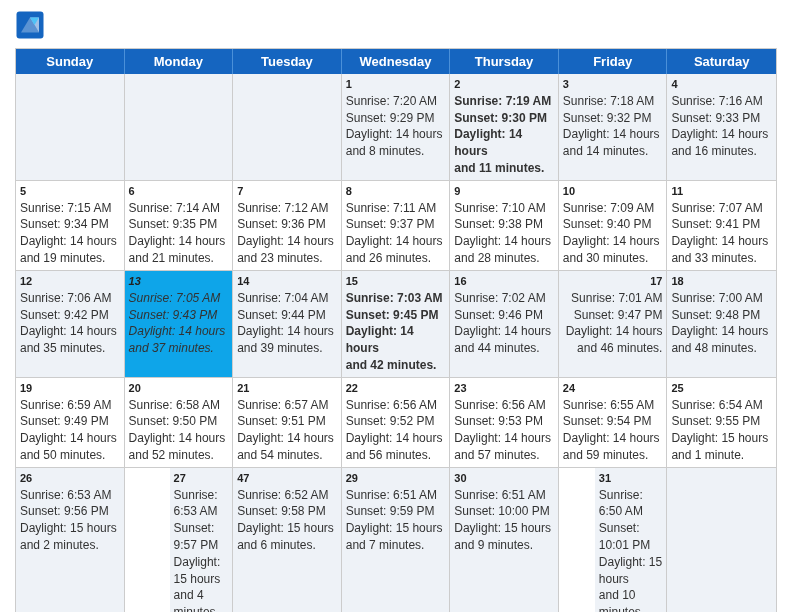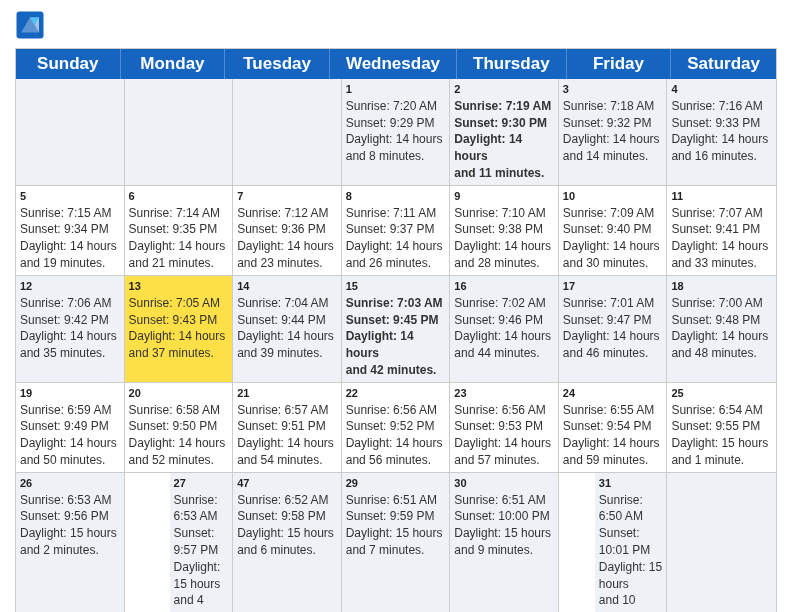--- a/index.html
+++ b/index.html
@@ -57,21 +57,21 @@
       flex-direction: column;
       border: 1px solid #ccc;
     }
     .cal-header-row {
       display: grid;
       grid-template-columns: repeat(7, 1fr);
       background: #1565c0;
     }
     .cal-header-cell {
       color: #fff;
-      font-size: 17px;
+      font-size: 13px;
       font-weight: bold;
       padding: 5px 16px;
       text-align: center;
       border-right: 1px solid #4a90d9;
     }
     .cal-header-cell:last-child { border-right: none; }
     .cal-body {
       flex: 1;
       display: flex;
       flex-direction: column;
@@ -226,21 +226,21 @@
           </div>
         </div>
         <div class="cal-row">
           <div class="cal-cell alt-row" style="background: rgb(238, 242, 247);">
             <span class="day-num">12</span>
             <div class="cell-info" style="white-space: pre-line;">Sunrise: 7:06 AM
 Sunset: 9:42 PM
 Daylight: 14 hours
 and 35 minutes.</div>
           </div>
-          <div class="cal-cell alt-row" style="background: #fde047;">
+          <div class="cal-cell alt-row" style="background: #0ea5e9; font-style: italic;">
             <span class="day-num">13</span>
             <div class="cell-info" style="white-space: pre-line;">Sunrise: 7:05 AM
 Sunset: 9:43 PM
 Daylight: 14 hours
 and 37 minutes.</div>
           </div>
           <div class="cal-cell alt-row" style="background: rgb(238, 242, 247);">
             <span class="day-num">14</span>
             <div class="cell-info" style="white-space: pre-line;">Sunrise: 7:04 AM
 Sunset: 9:44 PM
@@ -254,21 +254,21 @@
 Daylight: 14 hours
 and 42 minutes.</div>
           </div>
           <div class="cal-cell alt-row" style="background: rgb(238, 242, 247);">
             <span class="day-num">16</span>
             <div class="cell-info" style="white-space: pre-line;">Sunrise: 7:02 AM
 Sunset: 9:46 PM
 Daylight: 14 hours
 and 44 minutes.</div>
           </div>
-          <div class="cal-cell alt-row" style="background: rgb(238, 242, 247);">
+          <div class="cal-cell alt-row" style="background: rgb(238, 242, 247); text-align: right;">
             <span class="day-num">17</span>
             <div class="cell-info" style="white-space: pre-line;">Sunrise: 7:01 AM
 Sunset: 9:47 PM
 Daylight: 14 hours
 and 46 minutes.</div>
           </div>
           <div class="cal-cell alt-row" style="background: rgb(238, 242, 247);">
             <span class="day-num">18</span>
             <div class="cell-info" style="white-space: pre-line;">Sunrise: 7:00 AM
 Sunset: 9:48 PM

